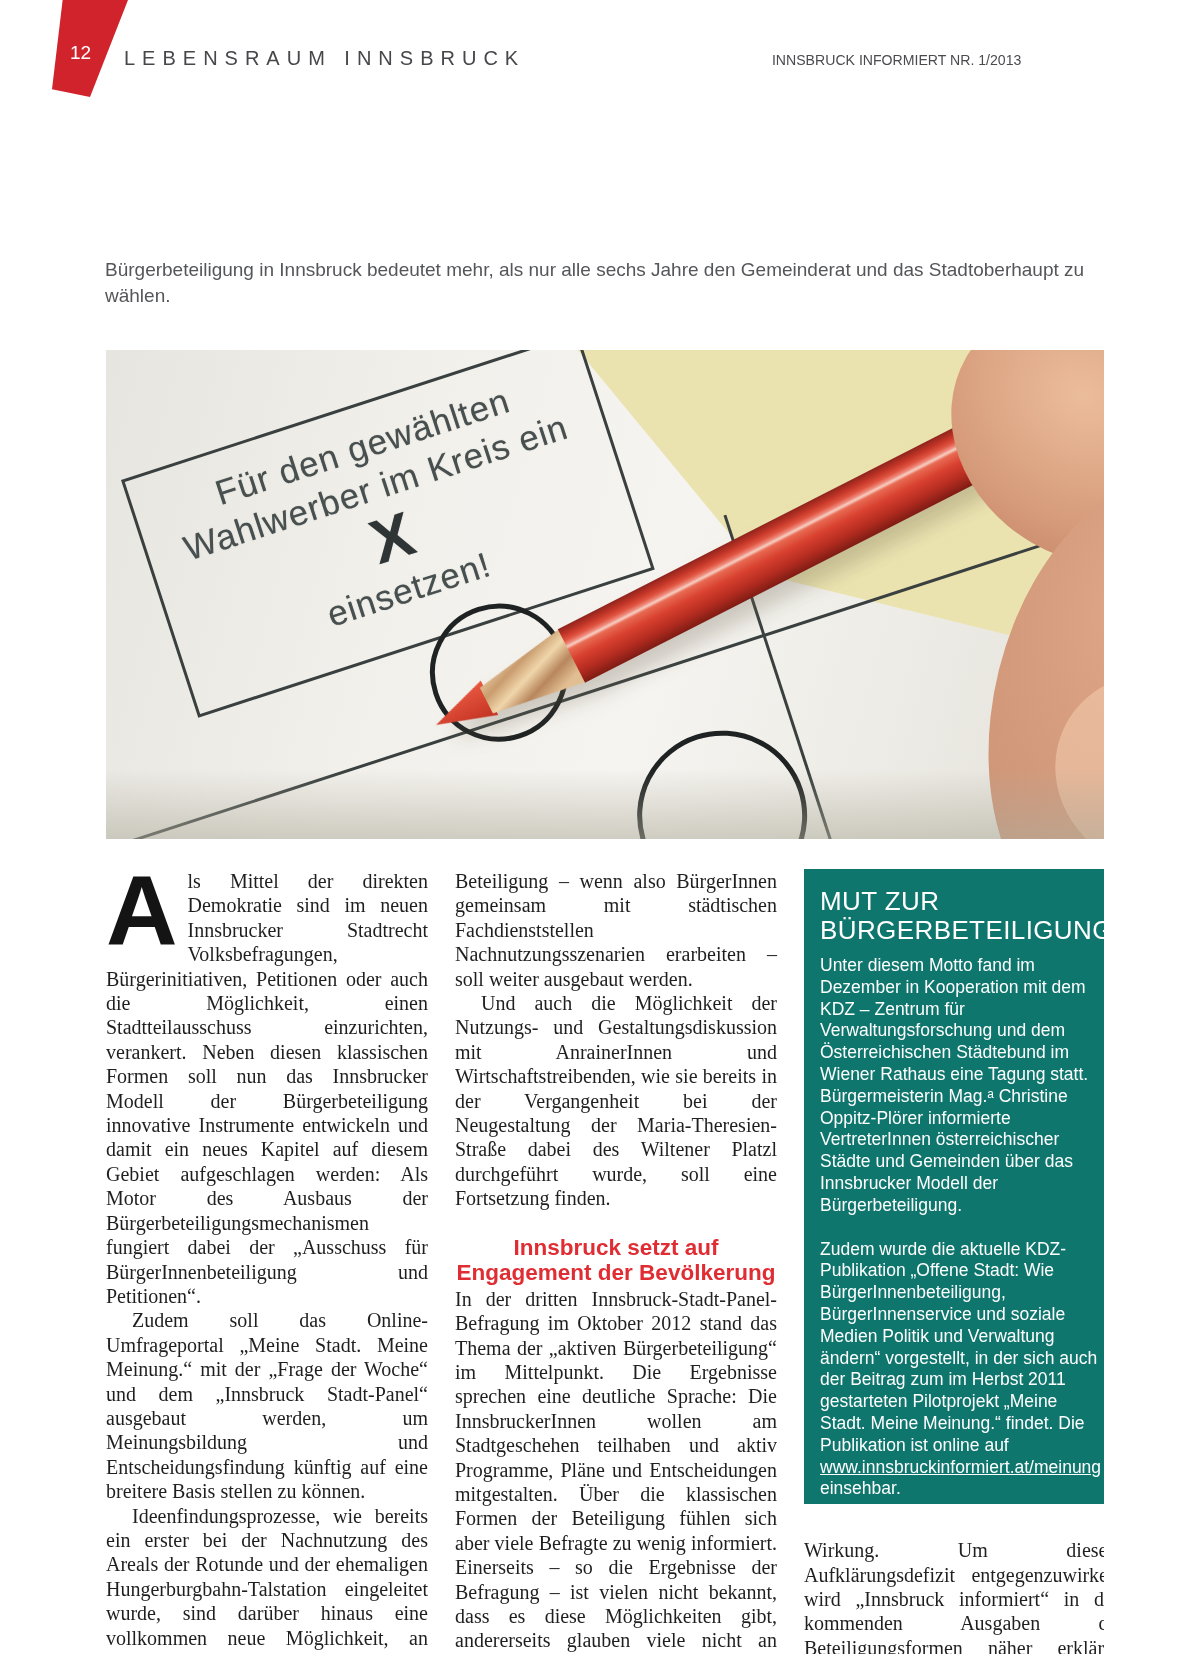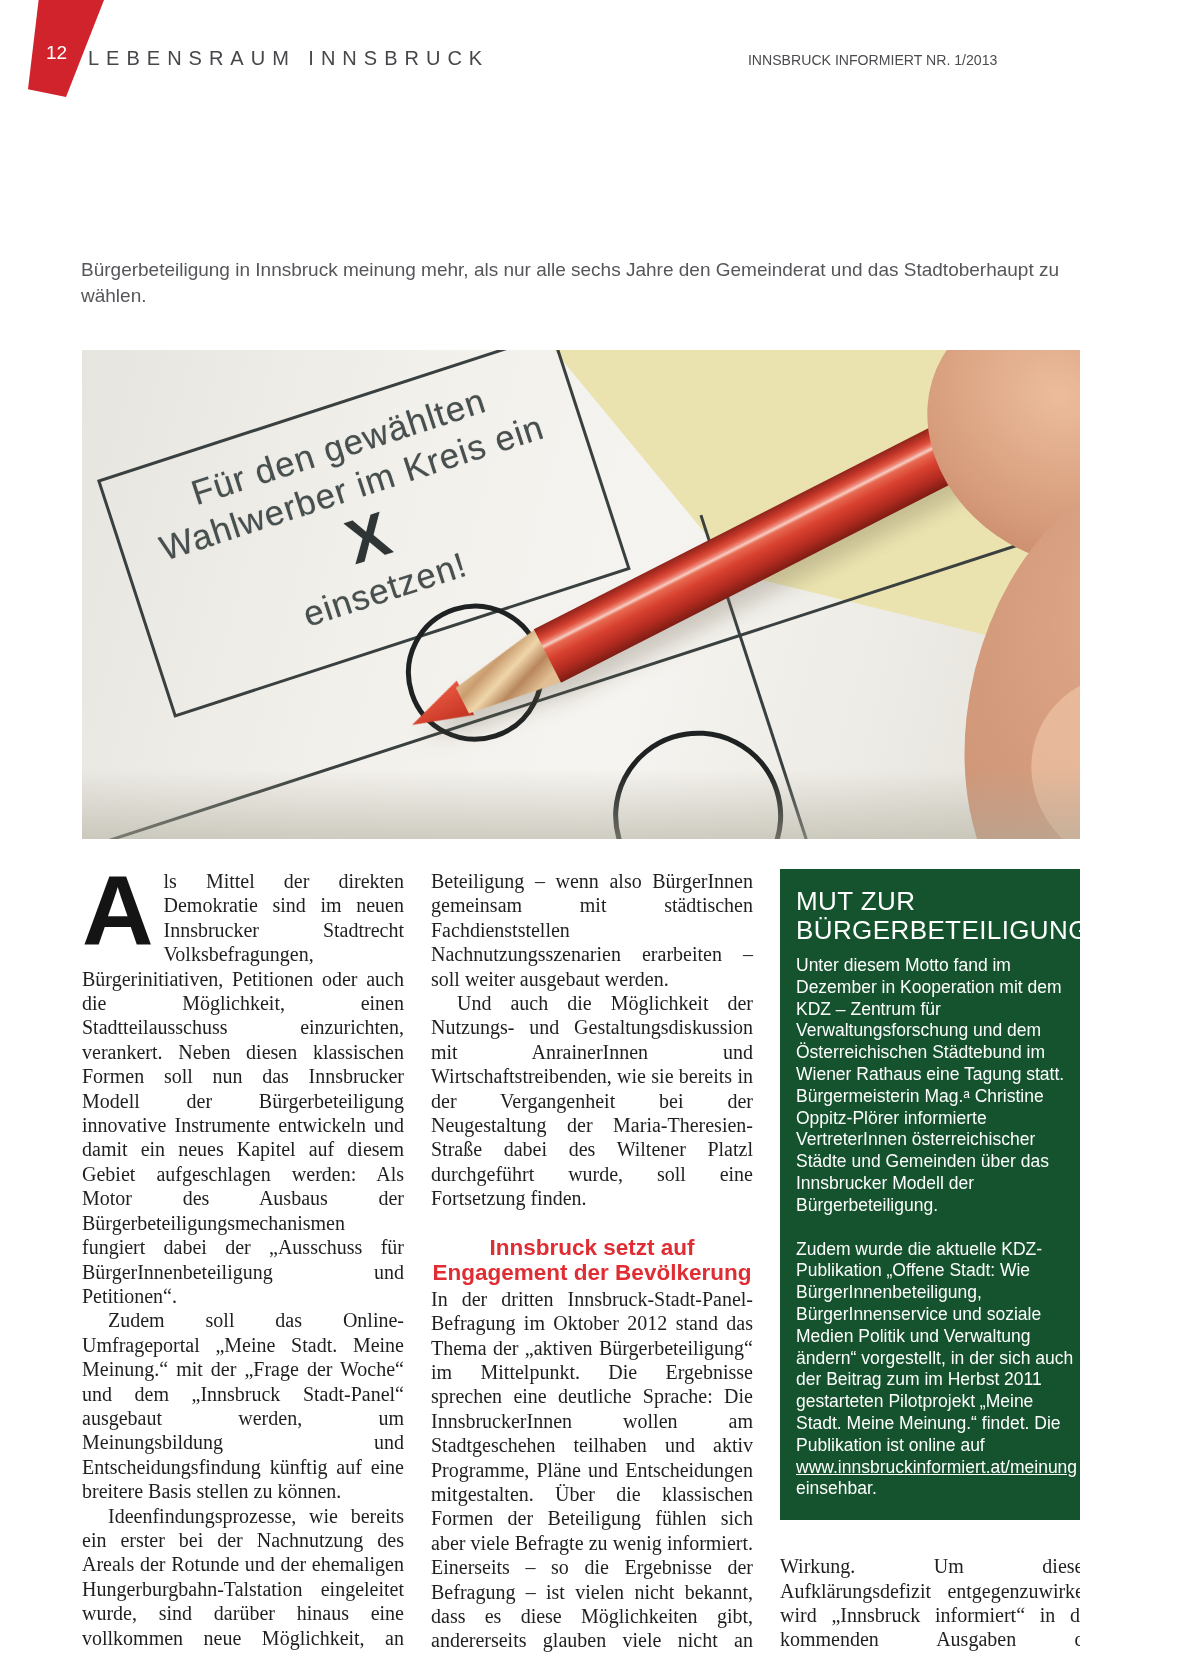--- a/index.html
+++ b/index.html
@@ -1,23 +1,23 @@
 <!DOCTYPE html>
 <html><head>
 <meta charset="utf-8">
 <style>
   html,body{margin:0;padding:0;background:#ffffff;}
   .page{position:relative;width:1080px;height:1654px;background:#ffffff;overflow:hidden;
-        font-family:"Liberation Sans",sans-serif;}
+        font-family:"Liberation Sans",sans-serif;margin-left:24px;}
 
   
   .ribbon{position:absolute;left:28px;top:0;width:76px;height:97px;background:#d0232c;
           clip-path:polygon(14% 0,100% 0,50% 100%,0 92%);}
   .page-num{position:absolute;left:46px;top:42px;color:#ffffff;font-size:19px;}
-  .section-title{position:absolute;left:88px;top:47px;font-size:20px;letter-spacing:7px;
+  .section-title{position:absolute;left:100px;top:47px;font-size:20px;letter-spacing:7px;
           color:#47474b;white-space:nowrap;}
   .issue{position:absolute;right:83px;top:51px;font-size:15px;color:#4b4b4f;
           transform:scaleX(.94);transform-origin:100% 50%;white-space:nowrap;}
 
   
   .headline{position:absolute;left:80px;top:144px;color:#3d3e42;font-size:48px;
           line-height:54px;letter-spacing:-0.5px;}
   .lead{position:absolute;left:81px;top:257px;width:1010px;color:#55565a;
           font-size:19px;line-height:26px;}
 
@@ -73,42 +73,42 @@
   .bodytext{font-family:"Liberation Serif",serif;font-size:20px;line-height:24.4px;
          color:#1f1f1f;text-align:justify;}
   .bodytext p{margin:0;}
   .bodytext p.indent{text-indent:26px;}
   .dropcap{float:left;font-family:"Liberation Sans",sans-serif;font-weight:700;
          font-size:99px;line-height:76px;color:#141414;margin:3px 10px 0 0;}
   .subhead{font-family:"Liberation Sans",sans-serif;color:#e02d33;font-size:22.5px;
          line-height:25px;margin:24px 0 2px;text-align:center;}
 
   
-  .info-box{background:#14532d;color:#ffffff;padding:18px 16px 20px;box-sizing:border-box;
+  .info-box{background:#0f766e;color:#ffffff;padding:18px 16px 4px;box-sizing:border-box;
          font-family:"Liberation Sans",sans-serif;}
   .info-box h3{margin:0 0 10px;font-size:26px;line-height:29px;font-weight:400;letter-spacing:.4px;}
   .info-box p{margin:0;font-size:17.5px;line-height:21.8px;}
   .info-box p + p{margin-top:22px;}
   .ibx-link{color:#ffffff;text-decoration:underline;cursor:pointer;}
 
   .col3-cont{margin-top:34px;}
 </style>
 </head>
 <body>
 
 <div class="page">
 
   <div class="ribbon"></div>
   <div class="page-num">12</div>
   <div class="section-title">LEBENSRAUM INNSBRUCK</div>
   <div class="issue">INNSBRUCK INFORMIERT NR. 1/2013</div>
 
 
   <div class="lead">
-    <div>Bürgerbeteiligung in Innsbruck meinung mehr, als nur alle sechs Jahre den Gemeinderat und das Stadtoberhaupt zu wählen.</div>
+    <div>Bürgerbeteiligung in Innsbruck bedeutet mehr, als nur alle sechs Jahre den Gemeinderat und das Stadtoberhaupt zu wählen.</div>
   </div>
 
   <div class="photo">
     <div class="yellow-paper"></div>
     <div class="markings">
       <div class="inst-box">
         <div class="inst-line">Für den gewählten</div>
         <div class="inst-line">Wahlwerber im Kreis ein</div>
         <div class="inst-x">X</div>
         <div class="inst-line">einsetzen!</div>

